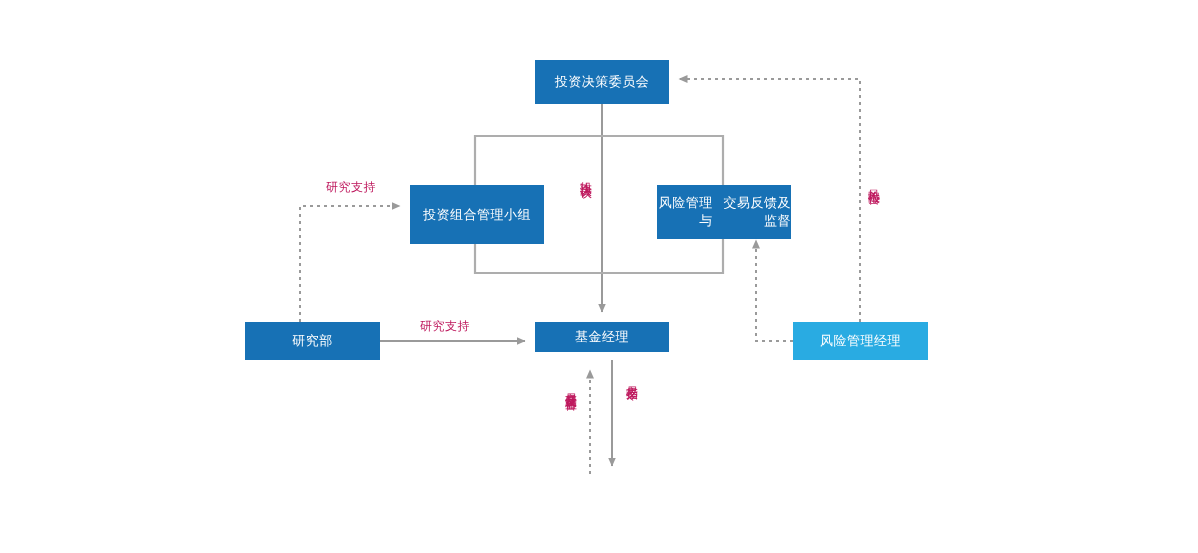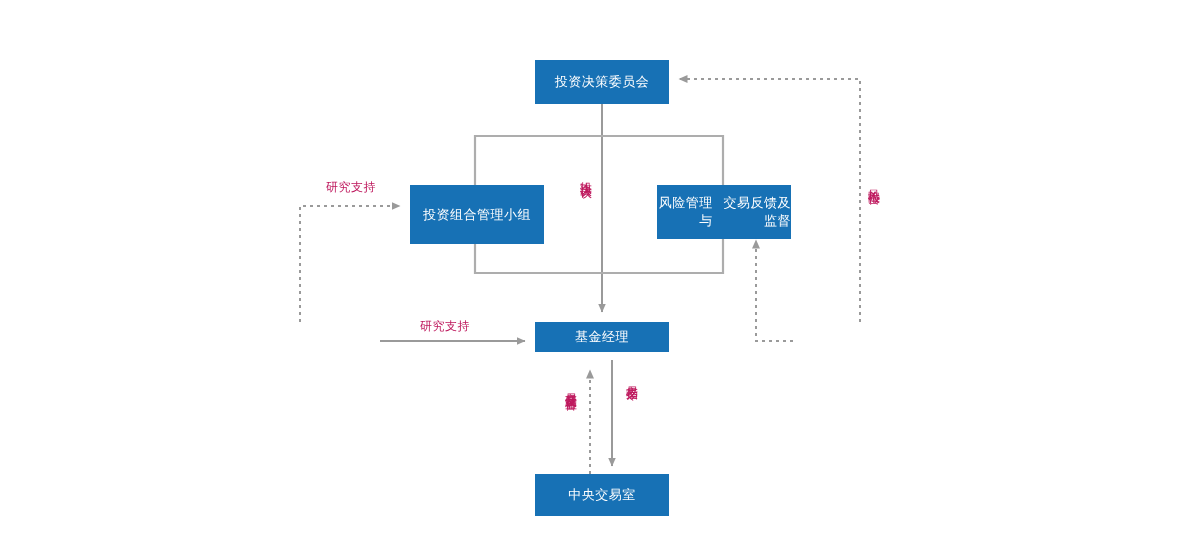--- a/index.html
+++ b/index.html
@@ -96,29 +96,32 @@
 
   <div class="node node-dark" style="left:410px; top:185px; width:134px; height:59px;">
     <span>投资组合管理小组</span>
   </div>
 
   <div class="node node-dark" style="left:657px; top:185px; width:134px; height:54px; flex-direction:row;">
     <span>风险管理与</span>
     <span>交易反馈及监督</span>
   </div>
 
+  <div class="node node-dark" style="left:245px; top:322px; width:135px; height:38px;">
+    <span>研究部</span>
+  </div>
 
   <div class="node node-dark" style="left:535px; top:322px; width:134px; height:30px;">
     <span>基金经理</span>
   </div>
 
+  <div class="node node-light" style="left:793px; top:322px; width:135px; height:38px;">
+    <span>风险管理经理</span>
+  </div>
 
-  <div class="node node-dark" style="left:535px; top:474px; width:134px; height:42px;">
-    <span>中央交易室</span>
-  </div>
 
   <div class="edge-label" style="left:326px; top:180px;">研究支持</div>
 
   <div class="edge-label vertical" style="left:578px; top:172px;">投决会决议</div>
 
   <div class="edge-label vertical" style="left:866px; top:180px;">风险报告</div>
 
   <div class="edge-label" style="left:420px; top:319px;">研究支持</div>
 
   <div class="edge-label vertical" style="left:563px; top:383px;">交易反馈及监督</div>

